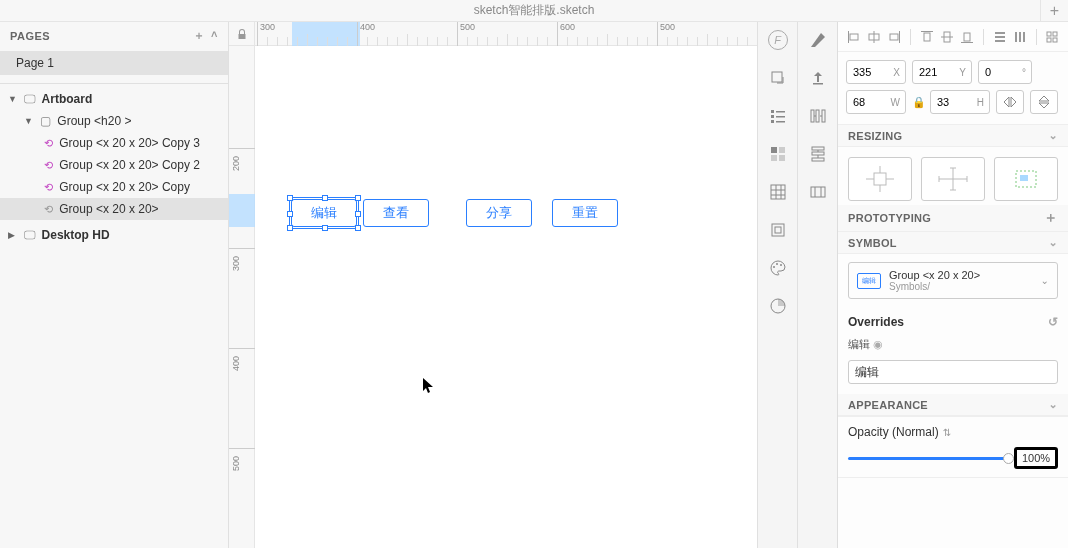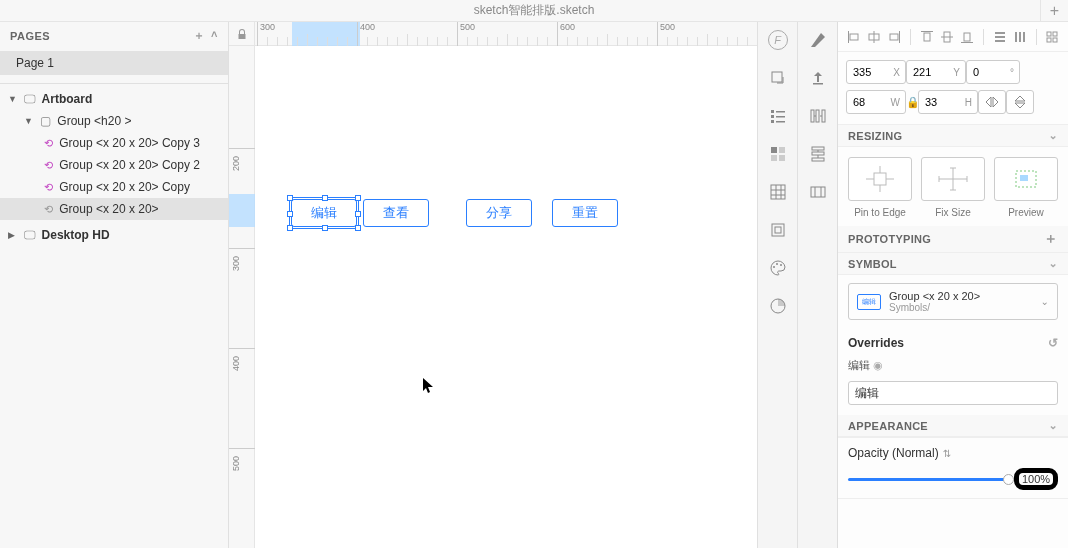--- a/index.html
+++ b/index.html
@@ -55,21 +55,21 @@
 .tool-icon { width: 24px; height: 24px; display: flex; align-items: center; justify-content: center; color: #666; }
 .circle-letter { width: 20px; height: 20px; border: 1.5px solid #aaa; border-radius: 50%; display: flex; align-items: center; justify-content: center; font-size: 11px; color: #aaa; font-style: italic; }
 
 
 .inspector { width: 231px; border-left: 1px solid #ddd; background: #fdfdfd; display: flex; flex-direction: column; overflow: hidden; }
 .align-row { height: 30px; display: flex; align-items: center; padding: 0 8px; gap: 8px; border-bottom: 1px solid #eee; }
 .align-row .grp { display: flex; gap: 4px; }
 .align-ic { width: 16px; height: 16px; color: #999; display: flex; align-items: center; justify-content: center; }
 .align-row .sep { width: 1px; height: 16px; background: #ddd; }
 .geom { padding: 8px 8px 10px 8px; border-bottom: 1px solid #eee; display: flex; flex-direction: column; gap: 6px; }
-.geom-row { display: flex; align-items: center; }
+.geom-row { display: flex; gap: 6px; align-items: center; }
 .field { position: relative; width: 60px; height: 24px; border: 1px solid #ccc; border-radius: 3px; display: flex; align-items: center; background: #fff; }
 .field input { border: none; width: 100%; padding: 0 16px 0 6px; font-size: 11px; background: transparent; outline: none; }
 .field .unit { position: absolute; right: 5px; font-size: 10px; color: #999; }
 .field.small { width: 54px; }
 .flip-btn { width: 28px; height: 24px; border: 1px solid #ccc; border-radius: 3px; display: flex; align-items: center; justify-content: center; color: #777; background: #fff; }
 .lock-wh { color: #bbb; font-size: 11px; width: 12px; text-align: center; }
 .section-h { display: flex; justify-content: space-between; align-items: center; font-size: 11px; font-weight: 600; color: #666; letter-spacing: 0.3px; padding: 4px 10px; border-bottom: 1px solid #eee; background: #f8f8f8; }
 .resize-row { display: flex; gap: 8px; padding: 10px 10px 4px 10px; justify-content: space-between; }
 .resize-box { width: 64px; height: 44px; border: 1px solid #ccc; border-radius: 3px; background: #fff; display: flex; align-items: center; justify-content: center; position: relative; }
 .resize-labels { display: flex; justify-content: space-between; padding: 2px 10px 8px 10px; font-size: 10px; color: #777; }
@@ -85,21 +85,21 @@
 .symbol-caret { position: absolute; right: 8px; color: #999; font-size: 10px; }
 
 .overrides-h { padding: 8px 10px 4px 10px; font-size: 12px; font-weight: 600; color: #333; display: flex; justify-content: space-between; align-items: center; }
 .override-label { padding: 4px 10px; font-size: 11px; color: #555; }
 .override-input { margin: 4px 10px 10px 10px; height: 24px; border: 1px solid #ccc; border-radius: 3px; padding: 0 6px; font-size: 12px; display: flex; align-items: center; background: #fff; }
 
 .appearance { padding: 8px 10px; border-top: 1px solid #eee; border-bottom: 1px solid #eee; }
 .opacity-row { display: flex; align-items: center; gap: 6px; margin-top: 8px; }
 .slider { flex: 1; height: 3px; background: linear-gradient(to right, #2a7fff 0%, #2a7fff 100%); position: relative; border-radius: 2px; }
 .slider .thumb { position: absolute; right: -6px; top: -4px; width: 11px; height: 11px; background: #fff; border: 1px solid #aaa; border-radius: 50%; }
-.pct-box { width: 44px; height: 22px; border: 5px solid #000000; border-radius: 9px; font-size: 11px; display: flex; align-items: center; justify-content: center; }
+.pct-box { width: 44px; height: 22px; border: 3px solid #000000; border-radius: 3px; font-size: 11px; display: flex; align-items: center; justify-content: center; }
 
 .section-toggle { color: #aaa; font-size: 11px; }
 .plus-ic { color: #999; font-size: 14px; }
 .refresh-ic { color: #aaa; }
 </style>
 </head>
 <body>
 
 <div class="titlebar">
   <span class="title">sketch智能排版.sketch</span>
@@ -483,25 +483,20 @@
             <path d="M6 12v6M34 12v6M17 4h6M17 26h6" stroke="#bbb"></path>
           </svg>
       </div>
       <div class="resize-box">
         <svg width="40" height="30">
             <rect x="10" y="7" width="20" height="16" fill="none" stroke="#7ec97e" stroke-dasharray="2 2"></rect>
             <rect x="14" y="11" width="8" height="6" fill="#6fbfff" opacity="0.6"></rect>
           </svg>
       </div>
     </div>
-    <div class="resize-labels">
-      <span>Pin to Edge</span>
-      <span>Fix Size</span>
-      <span>Preview</span>
-    </div>
 
     <div class="section-h">
       <span>PROTOTYPING</span>
       <span class="plus-ic">＋</span>
     </div>
 
     <div class="section-h">
       <span>SYMBOL</span>
       <span class="section-toggle">⌄</span>
     </div>

